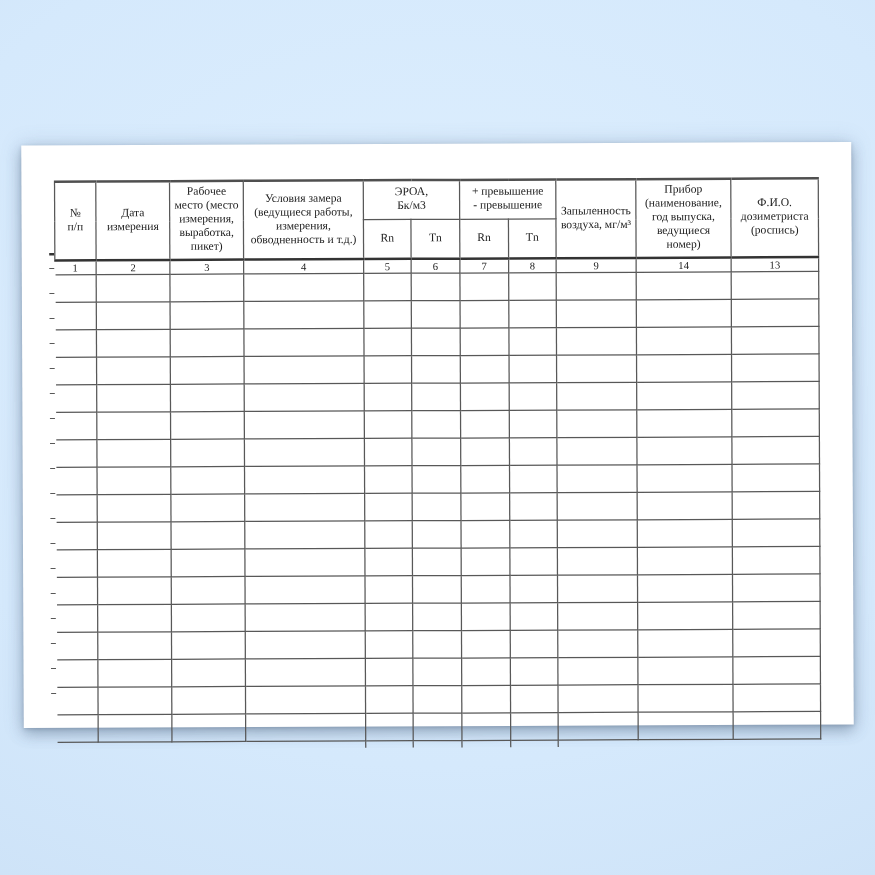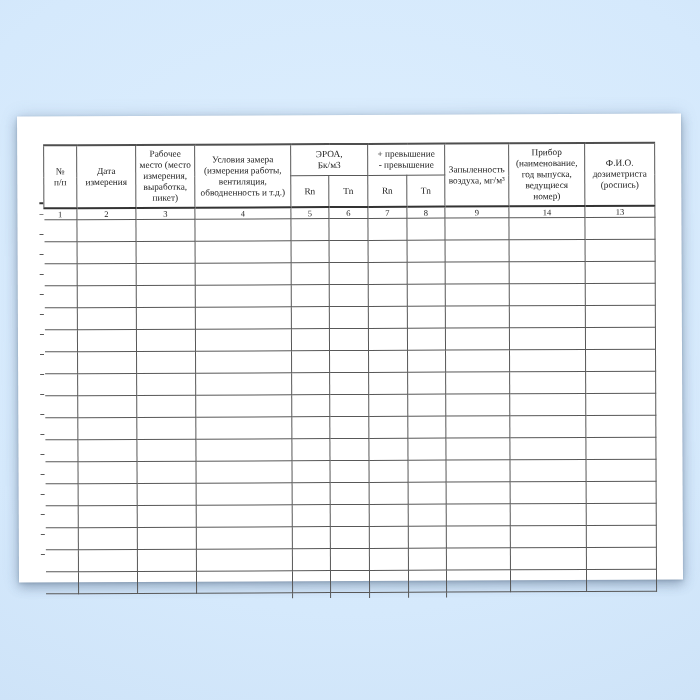--- a/index.html
+++ b/index.html
@@ -96,21 +96,21 @@
           <col style="width:64px">
         <col style="width:76px">
           <col style="width:70px">
       </colgroup>
       <tbody id="journal-body">
         <tr class="h1">
           <td rowspan="2">№
 п/п</td>
           <td rowspan="2">Дата измерения</td>
           <td rowspan="2">Рабочее место (место измерения, выработка, пикет)</td>
-          <td rowspan="2" class="pc4">Условия замера (измерения работы, вентиляция, обводненность и т.д.)</td>
+          <td rowspan="2" class="pc4">Условия замера (ведущиеся работы, измерения, обводненность и т.д.)</td>
           <td colspan="2">ЭРОА,
 Бк/м3</td>
           <td colspan="2">+ превышение
 - превышение</td>
           <td rowspan="2">Запыленность воздуха, мг/м³</td>
           <td rowspan="2">Прибор (наименование, год выпуска, ведущиеся номер)</td>
           <td rowspan="2" class="last">Ф.И.О. дозиметриста (роспись)</td>
         </tr>
         <tr class="h2">
           <td>Rn</td>

